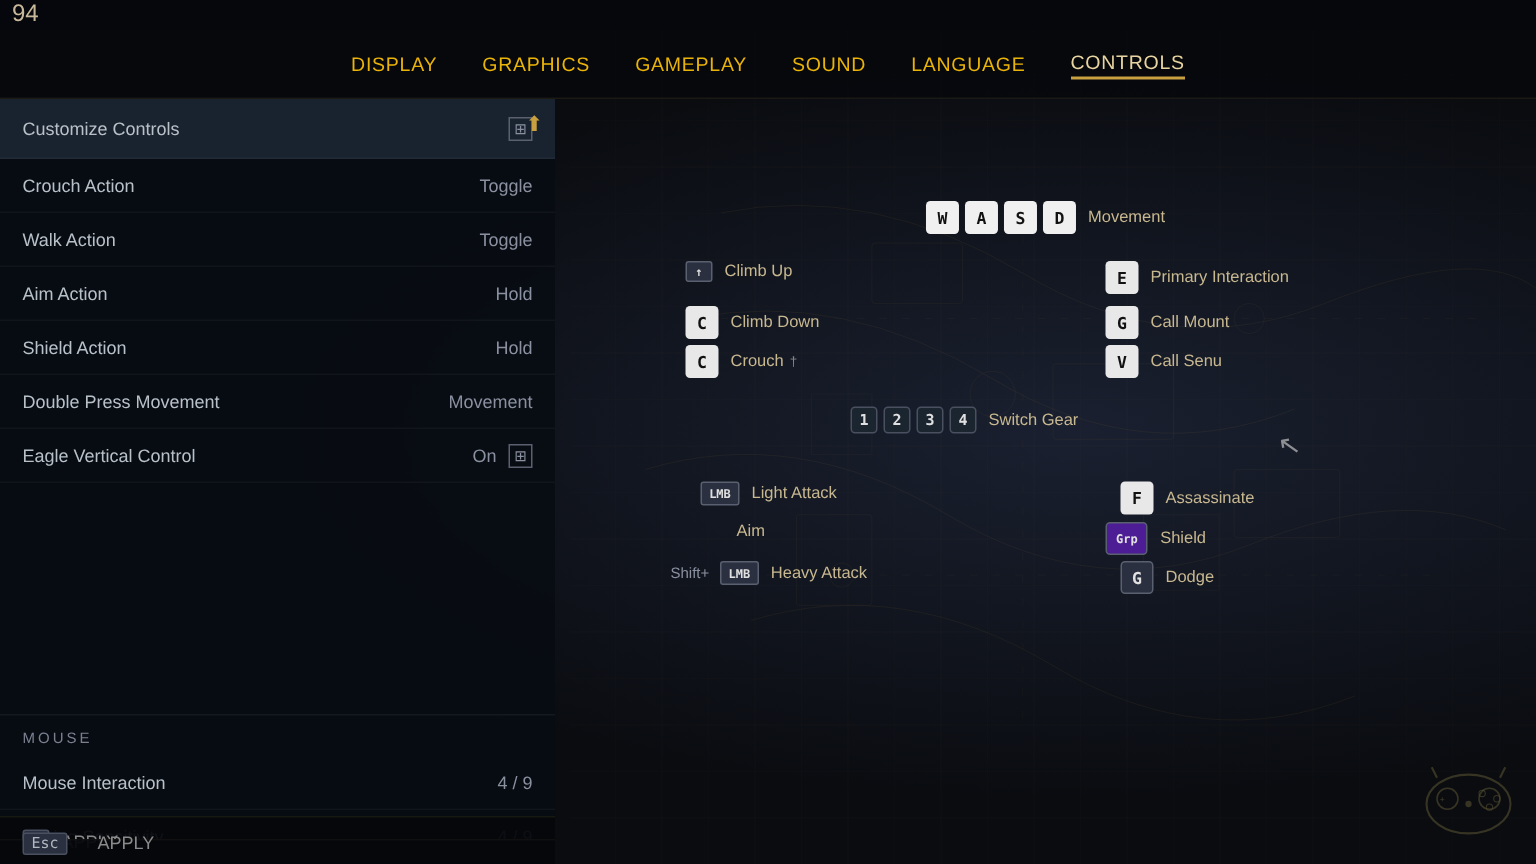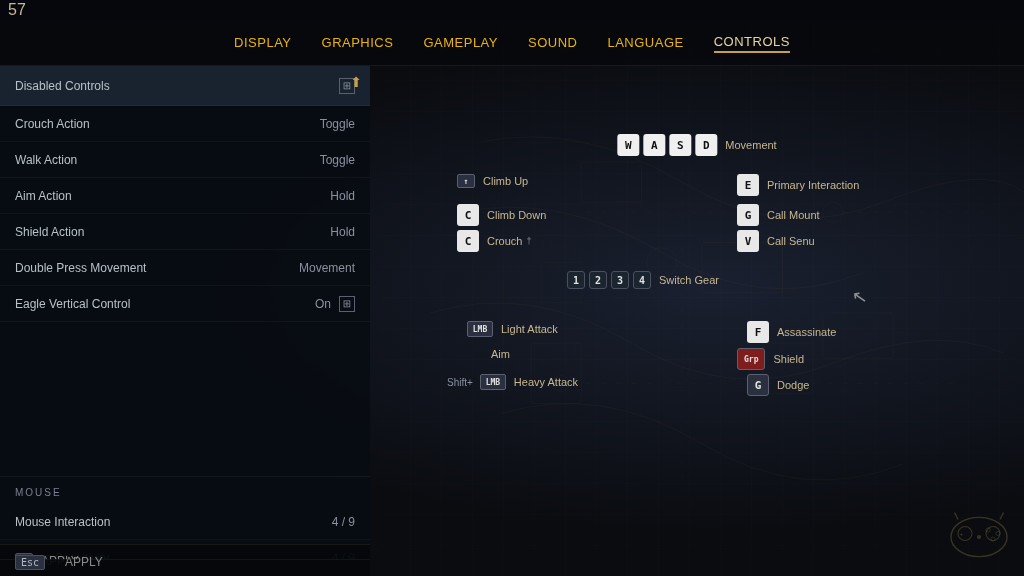--- a/index.html
+++ b/index.html
@@ -317,42 +317,42 @@
       <path d="M380,280 L430,280 L430,330 L380,330 Z" stroke-width="0.3"></path>
 
       <line x1="300" y1="80" x2="300" y2="420" stroke-width="0.3" stroke-dasharray="5,10"></line>
       <line x1="100" y1="150" x2="600" y2="150" stroke-width="0.3" stroke-dasharray="5,10"></line>
       <line x1="100" y1="320" x2="580" y2="320" stroke-width="0.3" stroke-dasharray="5,10"></line>
     </g>
   </svg>
 </div>
 
 <div class="top-bar">
-  <span>57</span>
+  <span>94</span>
 </div>
 
 <div class="nav-tabs">
   <span class="nav-tab">Display</span>
   <span class="nav-tab">Graphics</span>
   <span class="nav-tab">Gameplay</span>
   <span class="nav-tab">Sound</span>
   <span class="nav-tab">Language</span>
   <span class="nav-tab active">Controls</span>
 </div>
 
 <div class="main-content">
 
   <div class="left-panel">
     <div class="scroll-indicator">⬆</div>
 
 
     <div class="settings-list">
 
       <div class="setting-row header-row">
-        <span class="setting-name">Disabled Controls</span>
+        <span class="setting-name">Customize Controls</span>
         <div class="customize-icon">⊞</div>
       </div>
 
       <div class="setting-row">
         <span class="setting-name">Crouch Action</span>
         <span class="setting-value">Toggle</span>
       </div>
 
       <div class="setting-row">
         <span class="setting-name">Walk Action</span>
@@ -469,21 +469,21 @@
         <span class="kbd small-icon" style="background:#2a3040;color:#e0e0e0;border:1px solid #5a6070;width:26px;height:16px;font-size:8px;">LMB</span>
         <span class="action-label">Heavy Attack</span>
       </div>
 
       <div class="ctrl-item" style="top:215px;left:340px;">
         <span class="kbd" style="background:#e8e8e8;color:#111;">F</span>
         <span class="action-label">Assassinate</span>
       </div>
 
       <div class="ctrl-item" style="top:242px;left:330px;">
-        <span class="kbd rect-key" style="background:#7f1d1d;color:#e0e0e0;border:1px solid #5a6070;font-size:8px;">Grp</span>
+        <span class="kbd rect-key" style="background:#4c1d95;color:#e0e0e0;border:1px solid #5a6070;font-size:8px;">Grp</span>
         <span class="action-label">Shield</span>
       </div>
 
       <div class="ctrl-item" style="top:268px;left:340px;">
         <span class="kbd" style="background:#2a3040;color:#e0e0e0;border:1px solid #5a6070;width:22px;height:22px;font-size:11px;">G</span>
         <span class="action-label">Dodge</span>
       </div>
 
       <div class="cursor-icon">↖</div>
 

